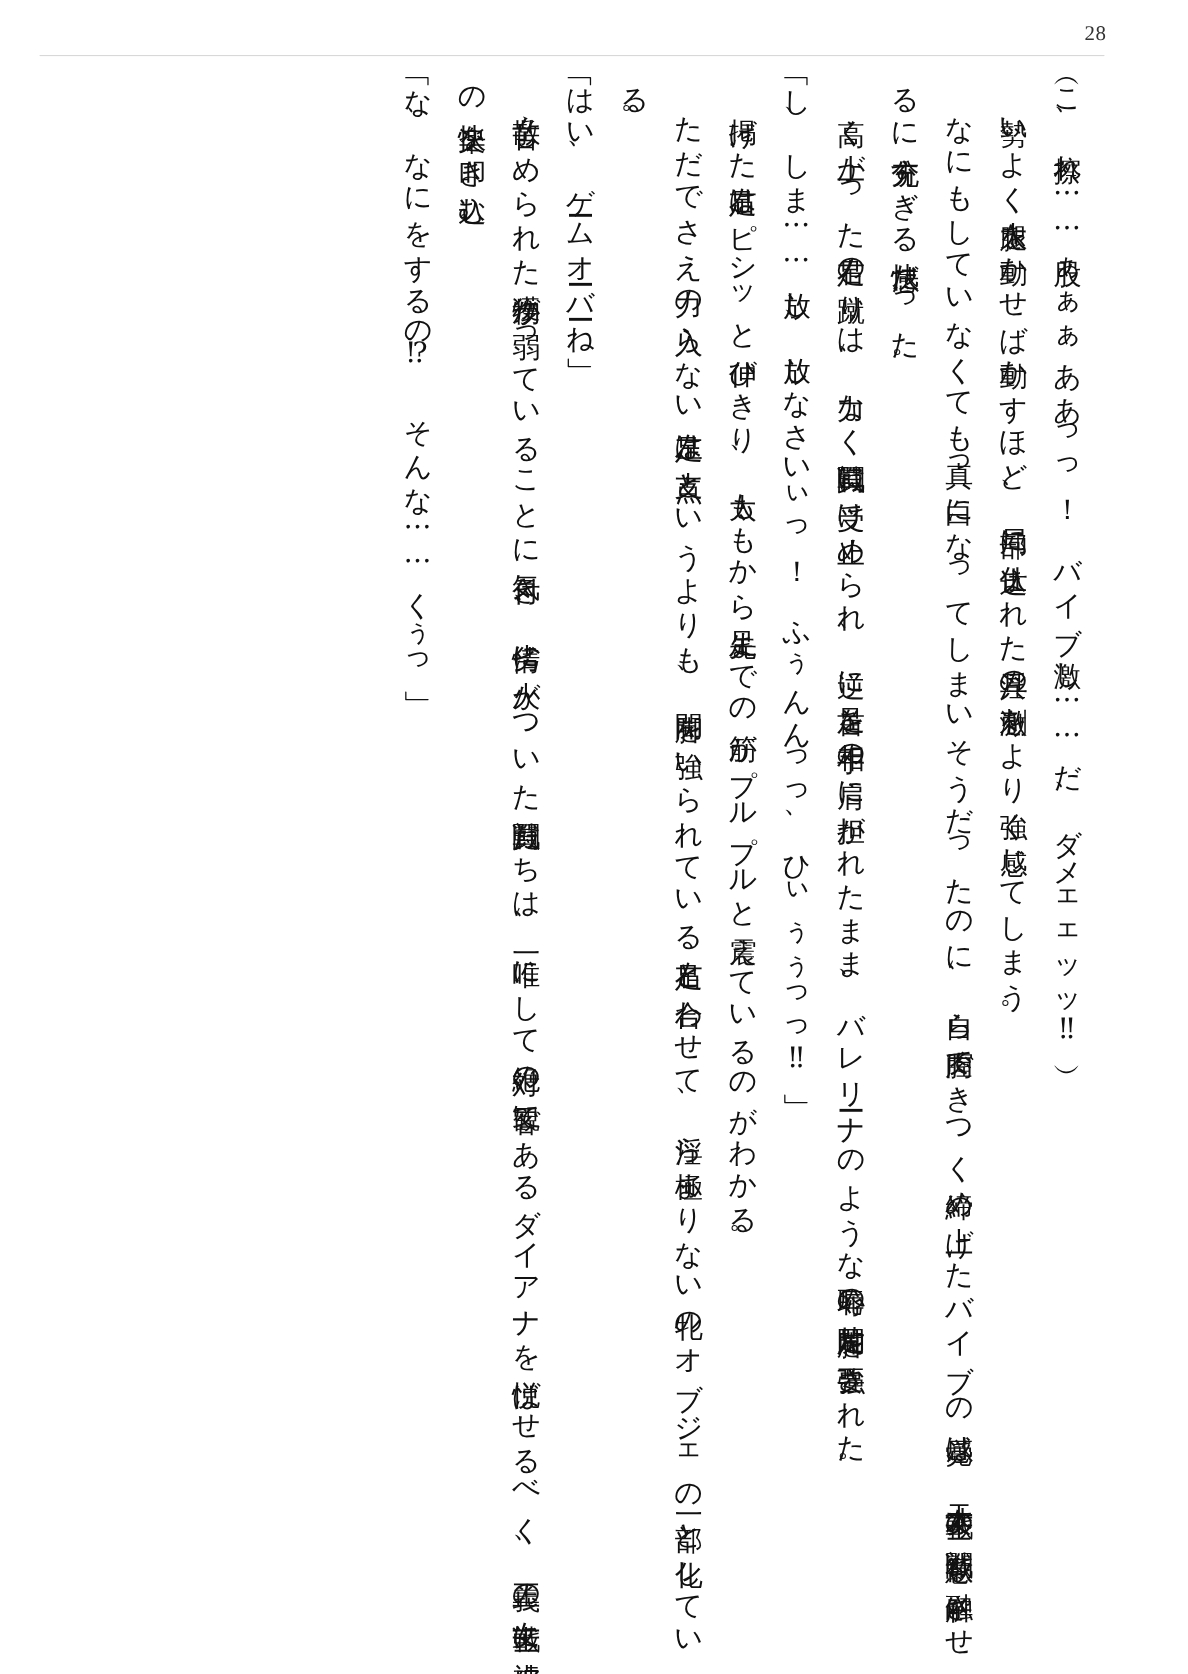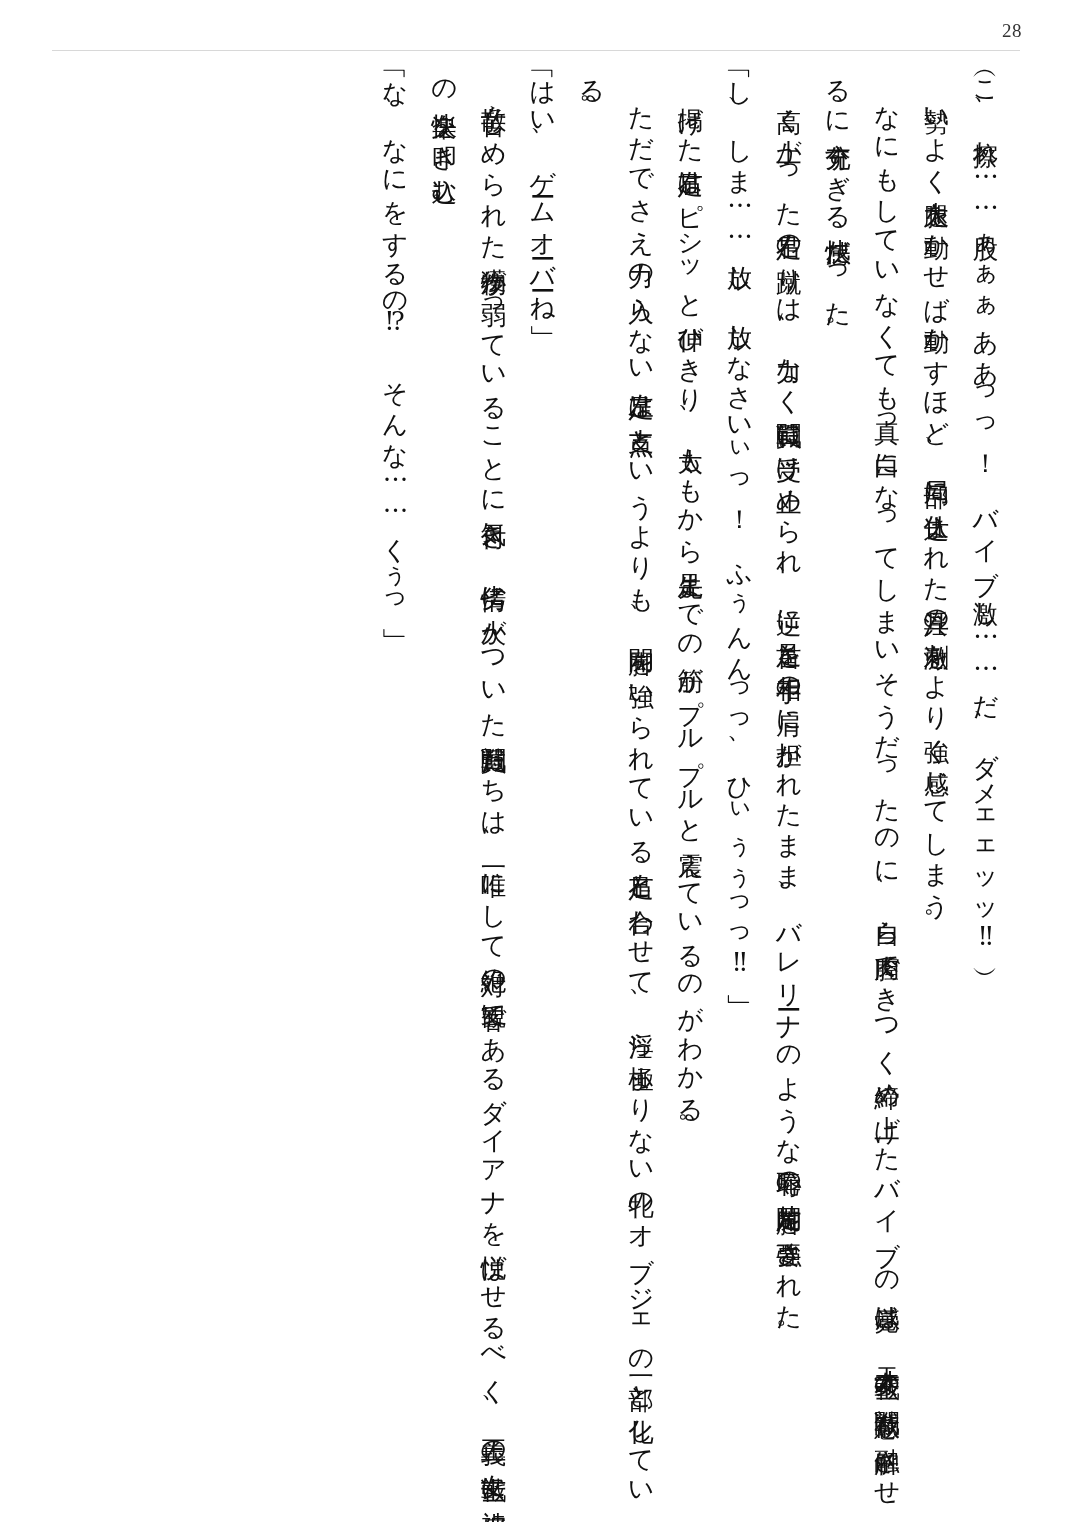--- a/index.html
+++ b/index.html
@@ -8,21 +8,20 @@
     background: #ffffff;
   }
   .page {
     position: relative;
     width: 1040px;
     height: 1522px;
     background: #ffffff;
     overflow: hidden;
     font-family: "Liberation Serif", "DejaVu Serif", serif;
     color: #111111;
-    margin-left: 16px;
   }
   .page-number {
     position: absolute;
     top: 20px;
     right: 34px;
     font-size: 19px;
     color: #333333;
     letter-spacing: 0.5px;
     font-family: "Liberation Serif", serif;
   }

